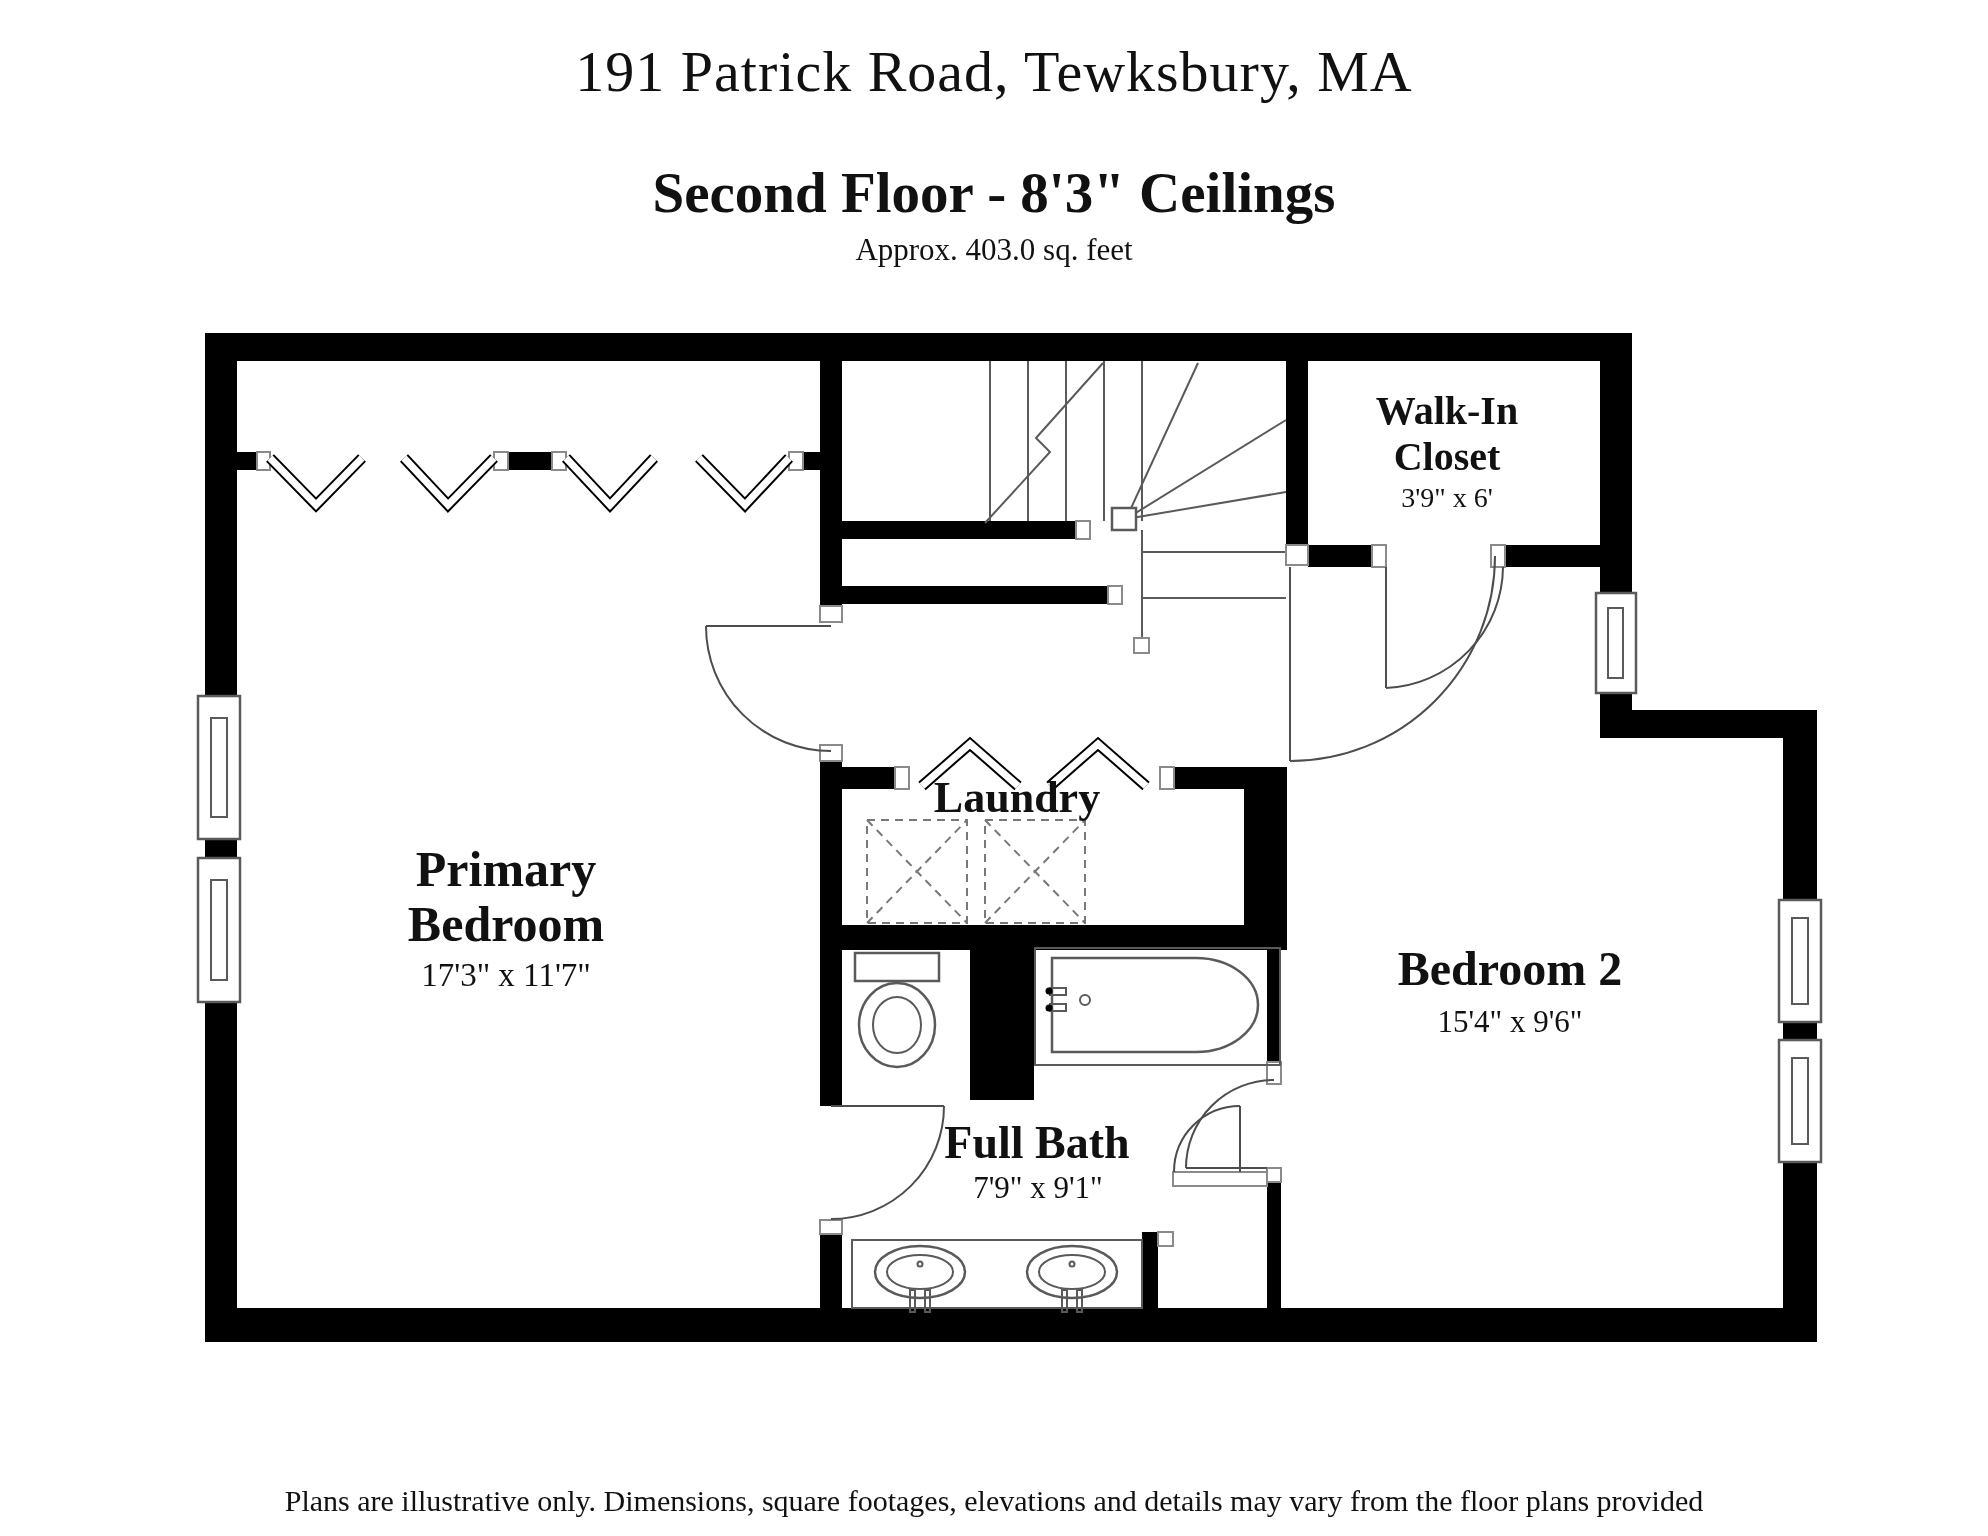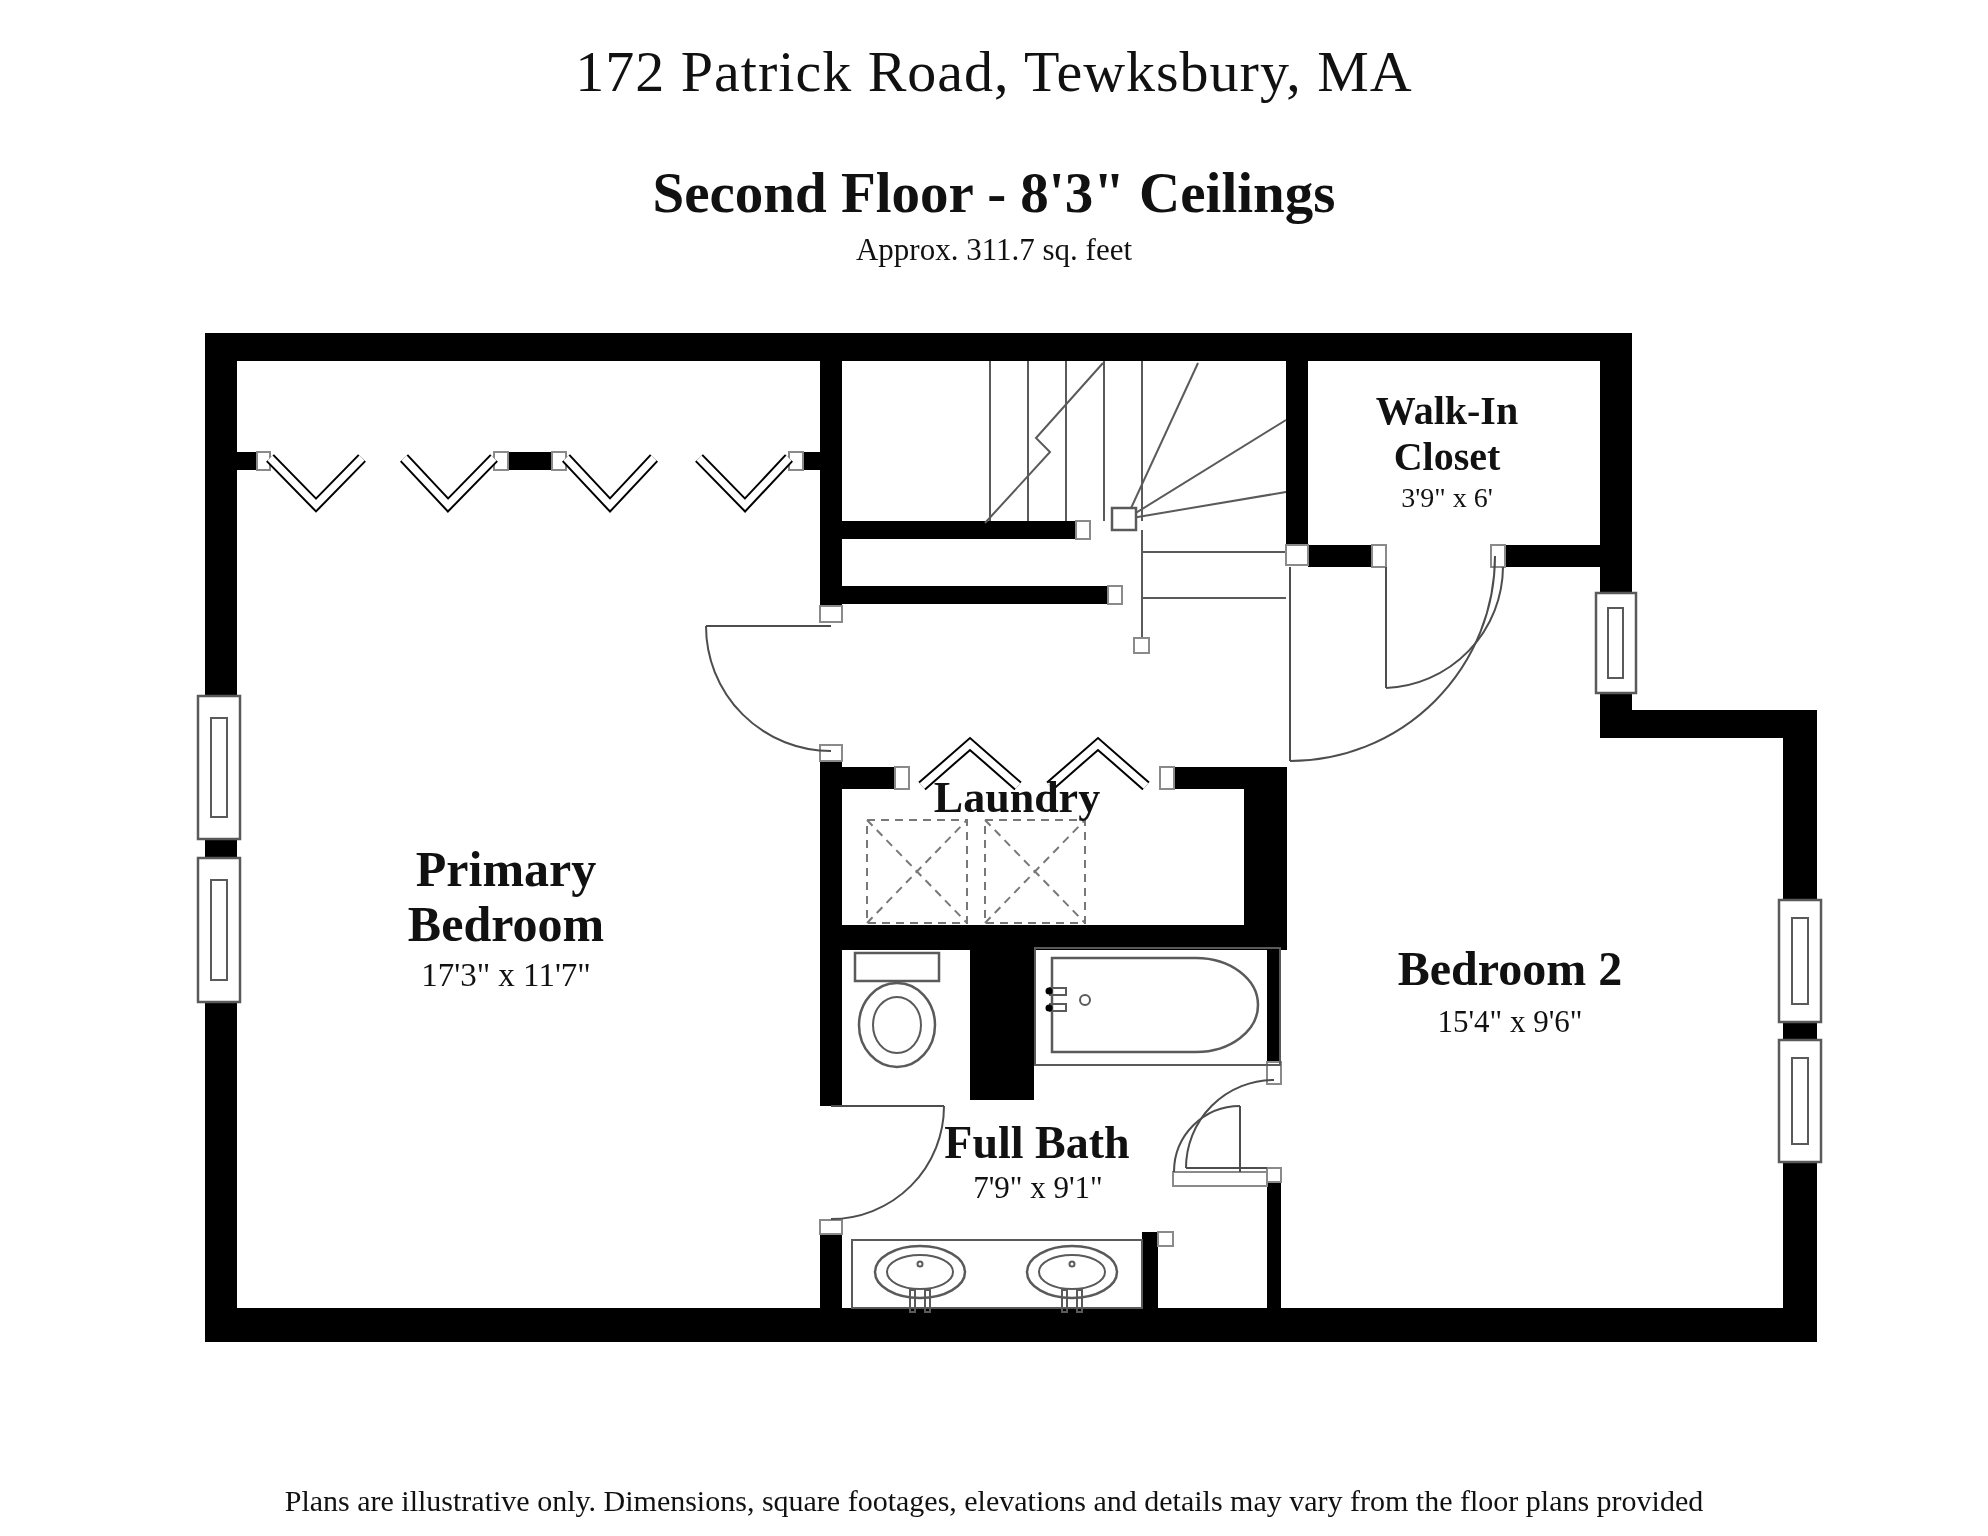--- a/index.html
+++ b/index.html
@@ -18,23 +18,23 @@
   .door{fill:none;stroke:#4d4d4d;stroke-width:2;}
   .dash{fill:none;stroke:#787878;stroke-width:2;stroke-dasharray:8 6;}
   .bifold-b{fill:none;stroke:#000000;stroke-width:11;}
   .bifold-w{fill:none;stroke:#ffffff;stroke-width:7;}
   .lbl{fill:#111111;text-anchor:middle;font-family:"Liberation Serif","DejaVu Serif",serif;}
   .lbl.b{font-weight:700;}
 </style>
 </head>
 <body>
 
-<div class="hdr" id="address">172 Patrick Road, Tewksbury, MA</div>
+<div class="hdr" id="address">191 Patrick Road, Tewksbury, MA</div>
 <div class="hdr" id="floorTitle">Second Floor - 8'3" Ceilings</div>
-<div class="hdr" id="areaNote">Approx. 311.7 sq. feet</div>
+<div class="hdr" id="areaNote">Approx. 403.0 sq. feet</div>
 
 <svg width="1988" height="1536" viewBox="0 0 1988 1536">
 
   <g>
     <rect class="wall" x="205" y="333" width="1427" height="28"></rect>
     <rect class="wall" x="205" y="333" width="32" height="363"></rect>
     <rect class="wall" x="205" y="839" width="32" height="19"></rect>
     <rect class="wall" x="205" y="1002" width="32" height="340"></rect>
     <rect class="wall" x="205" y="1308" width="1612" height="34"></rect>
     <rect class="wall" x="1600" y="333" width="32" height="260"></rect>

